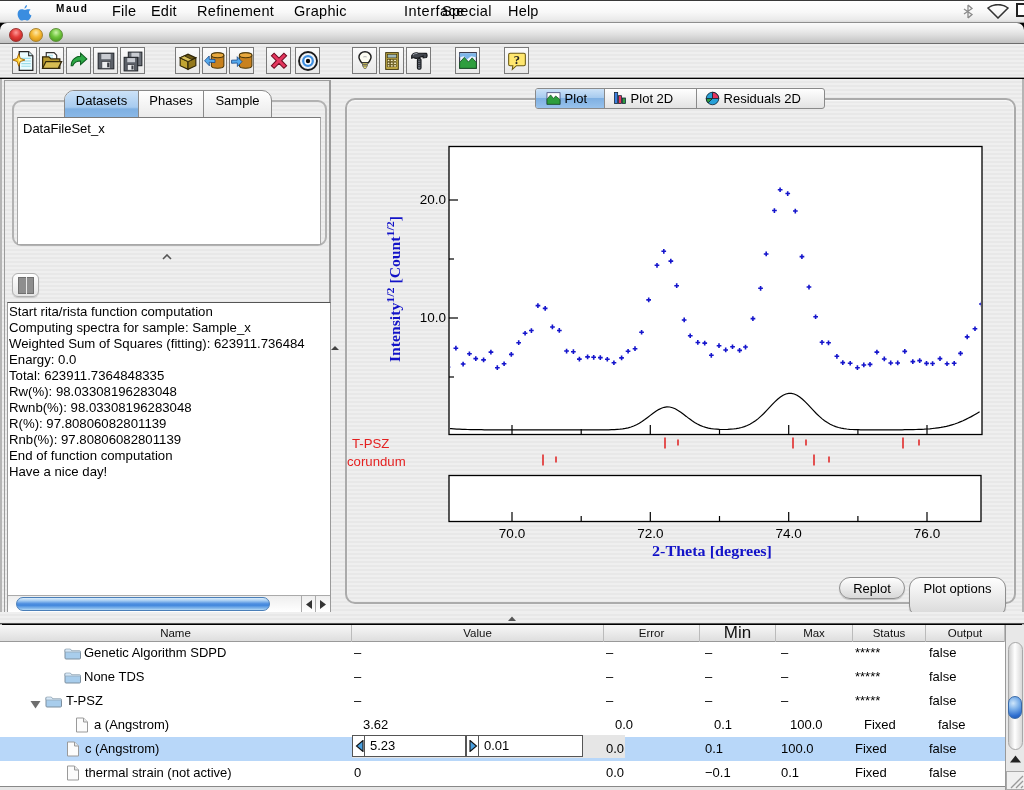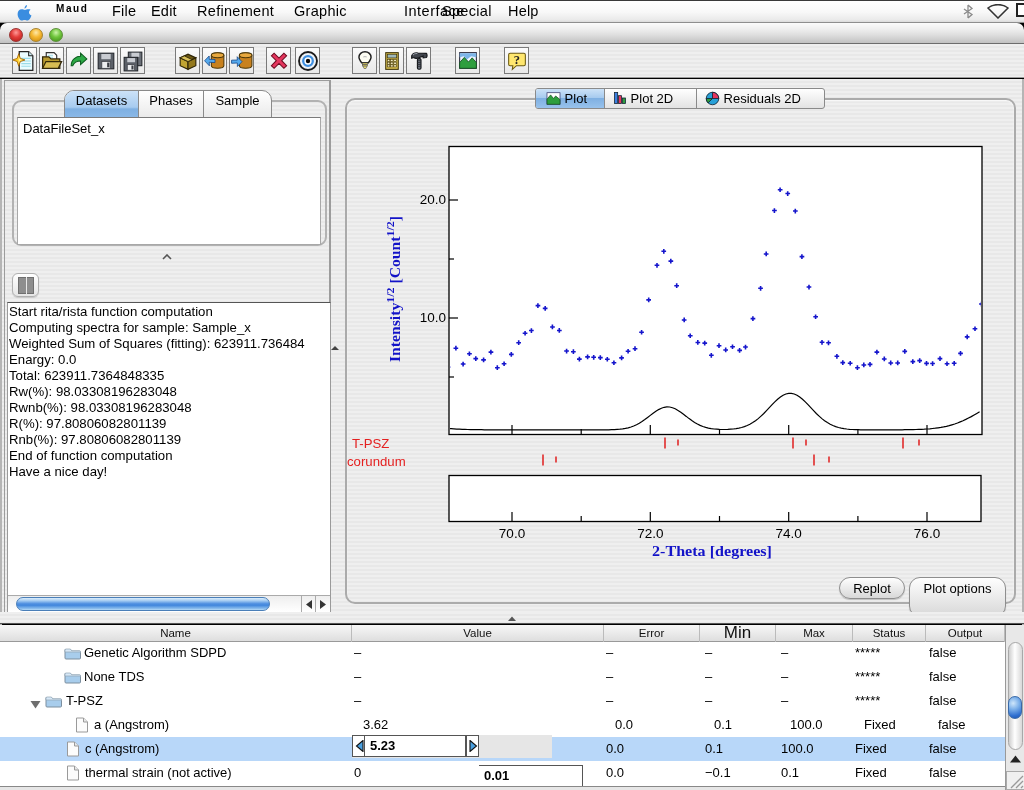--- a/index.html
+++ b/index.html
@@ -347,31 +347,31 @@
 <div style="position:absolute;left:781px;top:4px;">100.0</div>
 <div style="position:absolute;left:855px;top:4px;">Fixed</div>
 <div style="position:absolute;left:929px;top:4px;">false</div>
 </div>
 <div style="position:absolute;left:0;top:112px;width:1005px;height:24px;background:#b8d7f9;font-size:13px;">
 <div style="position:absolute;left:66px;top:4px;"><svg width="14" height="16" viewBox="0 0 14 16">
           <path d="M1.5 1 h7 L12.5 5 v10 h-11z" fill="#fcfcfc" stroke="#9a9a9a"></path>
           <path d="M8.5 1 v4 h4" fill="#e8e8e8" stroke="#9a9a9a"></path>
         </svg></div>
 <div style="position:absolute;left:85px;top:4px;">c (Angstrom)</div>
-<div style="position:absolute;left:352px;top:-2px;width:200px;height:23px;background:#e6e6e6;font-weight:bold;">
+<div style="position:absolute;left:352px;top:-2px;width:273px;height:23px;background:#e6e6e6;">
 <div style="position:absolute;left:0;top:0;width:13px;height:22px;background:#fff;border:1.5px solid #555;"></div>
 <svg style="position:absolute;left:2.5px;top:5px;" width="9" height="12">
           <path d="M8 0.5 L1.5 6 L8 11.5z" fill="#4aa0e0" stroke="#111" stroke-width="1.1"></path>
         </svg>
 <div style="position:absolute;left:13px;top:0;width:101px;height:22px;background:#fff;border:1.5px solid #555;border-left:none;font-size:13px;line-height:20px;padding-left:5px;">5.23</div>
 <div style="position:absolute;left:114px;top:0;width:13px;height:22px;background:#fff;border:1.5px solid #555;"></div>
 <svg style="position:absolute;left:116.5px;top:5px;" width="9" height="12">
           <path d="M1 0.5 L7.5 6 L1 11.5z" fill="#4aa0e0" stroke="#111" stroke-width="1.1"></path>
         </svg>
-<div style="position:absolute;left:127px;top:0;width:104px;height:22px;background:#fff;border:1.5px solid #555;border-left:none;font-size:13px;line-height:20px;padding-left:5px;margin-top:30px;">0.01</div>
+<div style="position:absolute;left:127px;top:0;width:104px;height:22px;background:#fff;border:1.5px solid #555;border-left:none;font-size:13px;line-height:20px;padding-left:5px;">0.01</div>
 </div>
 <div style="position:absolute;left:606px;top:4px;">0.0</div>
 <div style="position:absolute;left:705px;top:4px;">0.1</div>
 <div style="position:absolute;left:781px;top:4px;">100.0</div>
 <div style="position:absolute;left:855px;top:4px;">Fixed</div>
 <div style="position:absolute;left:929px;top:4px;">false</div>
 </div>
 <div style="position:absolute;left:0;top:136px;width:1005px;height:24px;font-size:13px;">
 <div style="position:absolute;left:66px;top:4px;"><svg width="14" height="16" viewBox="0 0 14 16">
           <path d="M1.5 1 h7 L12.5 5 v10 h-11z" fill="#fcfcfc" stroke="#9a9a9a"></path>

